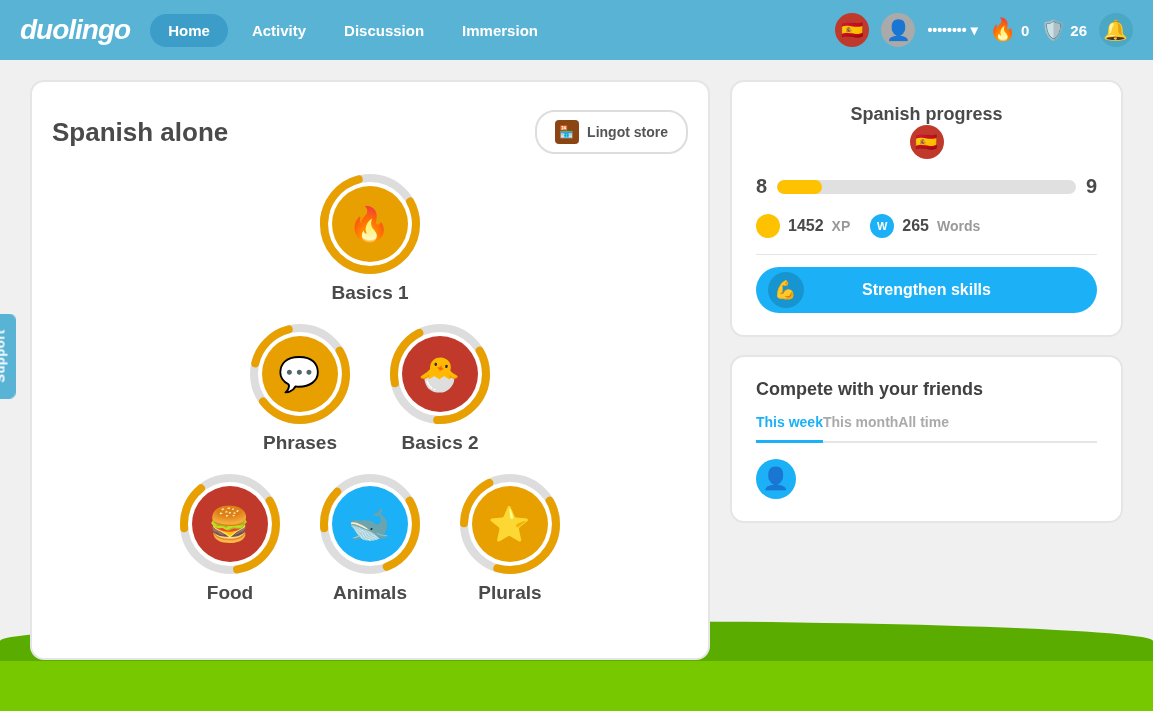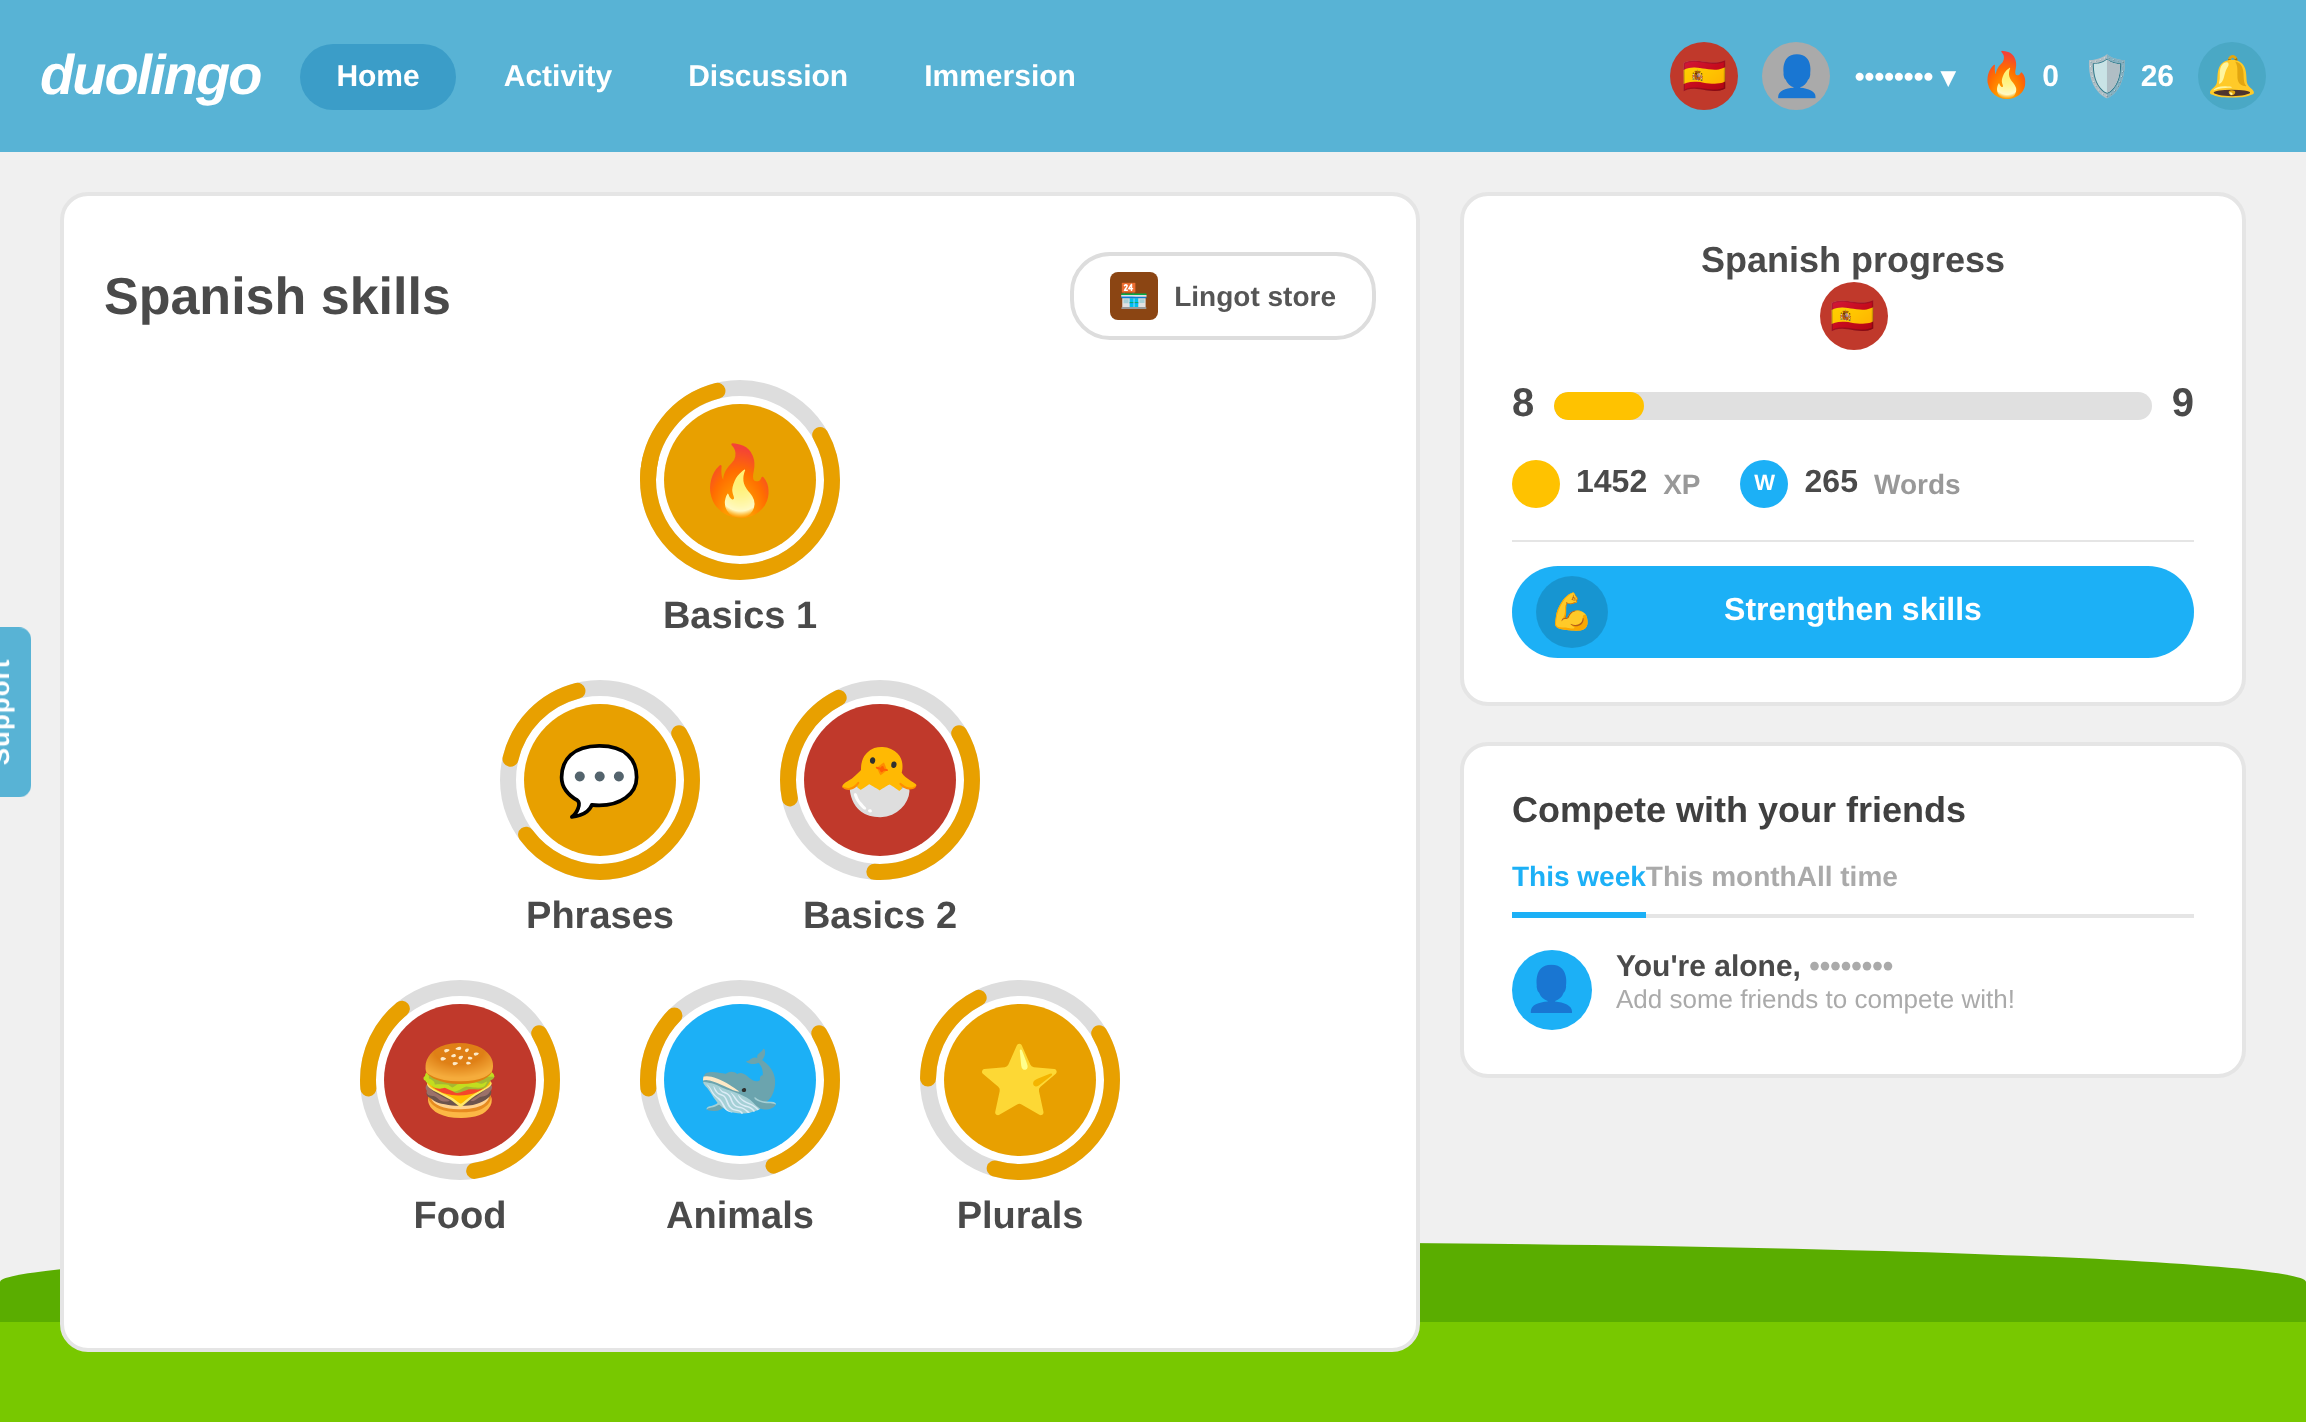--- a/index.html
+++ b/index.html
@@ -1,21 +1,21 @@
 <!DOCTYPE html>
 <html><head>
   <meta charset="utf-8">
   <style>
     * { box-sizing: border-box; margin: 0; padding: 0; }
     body { font-family: 'Helvetica Neue', Arial, sans-serif; background: #f0f0f0; min-height: 711px; overflow: hidden; }
 
     
     .navbar {
       background: #58b3d5;
-      height: 76px;
+      height: 60px;
       display: flex;
       align-items: center;
       padding: 0 20px;
       gap: 10px;
     }
     .nav-logo {
       color: white;
       font-size: 28px;
       font-weight: 900;
       letter-spacing: -1px;
@@ -410,21 +410,21 @@
       <span>26</span>
     </div>
     <div class="bell-circle">🔔</div>
   </div>
 </nav>
 
 <div class="main-content">
 
   <div class="left-panel">
     <div class="panel-header">
-      <h1 class="panel-title">Spanish skills</h1>
+      <h1 class="panel-title">Spanish alone</h1>
       <button class="lingot-store-btn">
         <div class="lingot-store-icon">🏪</div>
         <span>Lingot store</span>
       </button>
     </div>
 
     <div class="skills-container">
 
       <div class="skills-row">
         <div class="skill-item">
@@ -540,26 +540,19 @@
 
     <div class="friends-card">
       <h2 class="friends-title">Compete with your friends</h2>
       <div class="tabs-row">
         <div class="tab-item active">This week</div>
         <div class="tab-item">This month</div>
         <div class="tab-item">All time</div>
       </div>
       <div class="friend-row">
         <div class="friend-avatar">👤</div>
-        <div class="friend-info">
-          <div class="friend-name">
-            <span>You're alone,</span>
-            <span style="color:#aaa;">••••••••</span>
-          </div>
-          <div class="friend-sub">Add some friends to compete with!</div>
-        </div>
       </div>
     </div>
 
   </div>
 </div>
 
 <div class="bg-bottom"></div>
 
 </body></html>

